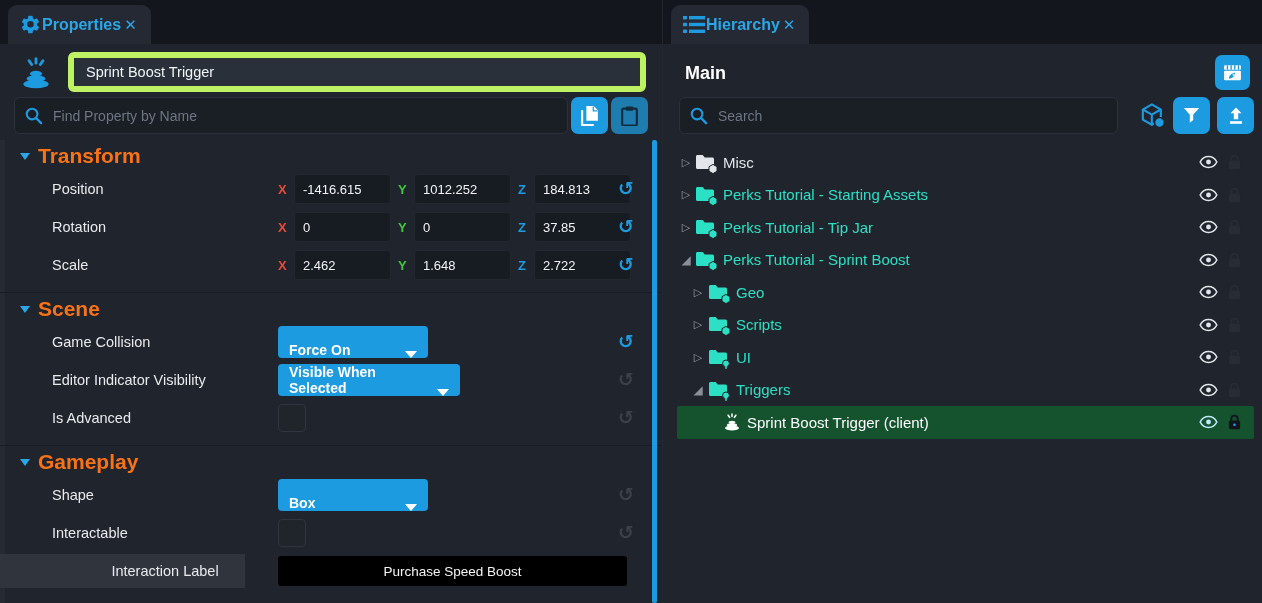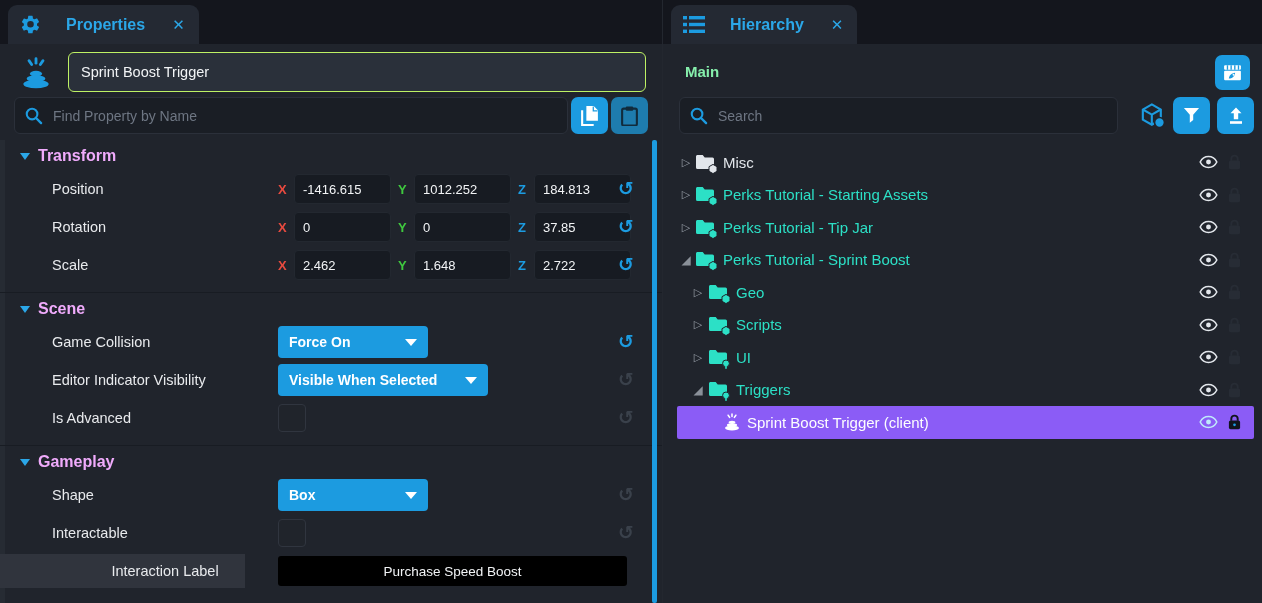--- a/index.html
+++ b/index.html
@@ -6,92 +6,92 @@
   html,body { background:#101218; }
   body { font-family:"Liberation Sans","DejaVu Sans",sans-serif; }
   #stage { position:relative; width:1262px; height:603px; background:#14161d; overflow:hidden; }
 
   
   .panel { position:absolute; top:0; height:603px; }
   .panel-props { left:0; width:662px; }
   .panel-hier  { left:662px; width:600px; border-left:1px solid #23272f; }
   .tabbar { position:relative; height:44px; background:#14161d; }
   .tab { position:absolute; left:8px; top:5px; height:39px; display:flex; align-items:center;
-         gap:25px; padding:0 14px 0 12px; background:#242933; border-radius:9px 9px 0 0; }
+         gap:1px; padding:0 14px 0 12px; background:#242933; border-radius:9px 9px 0 0; }
   .tab-label { color:#2BA7E8; font-size:16px; font-weight:bold; }
   .tab-close { color:#2BA7E8; font-size:15px; font-weight:bold; cursor:pointer; margin-left:2px; }
   .pbody { position:absolute; left:0; right:0; top:44px; bottom:0; background:#20242C; }
 
   
   .gutter { position:absolute; left:0; top:96px; bottom:0; width:5px; background:#262B33; }
   .name-row { position:absolute; left:0; top:8px; width:100%; height:40px; }
   .trigger-big { position:absolute; left:16px; top:1px; width:40px; height:40px; color:#1C9BE0; }
   .name-input { position:absolute; left:68px; top:0; width:578px; height:40px; background:#2A303A;
-                border:1px solid #bef264; border-radius:6px; color:#F2F4F6; font-size:14.5px;
+                border:6px solid #bef264; border-radius:6px; color:#F2F4F6; font-size:14.5px;
                 padding:0 12px; font-family:inherit; outline:none; }
   .find-row { position:absolute; left:0; top:53px; width:100%; height:37px; }
   .find-input { position:absolute; left:14px; top:0; width:554px; height:37px; background:#1A1E25;
                 border:1px solid #2B303A; border-radius:6px; color:#E8EAED; font-size:14px;
                 padding:0 10px 0 38px; font-family:inherit; outline:none; }
   .find-input::placeholder, .search-input::placeholder { color:#6E7683; }
   .mag { position:absolute; width:19px; height:19px; color:#1C9BE0; }
   .mag-props { left:24px; top:9px; }
   .sq-btn { position:absolute; top:0; width:37px; height:37px; border:none; border-radius:7px;
             display:flex; align-items:center; justify-content:center; cursor:pointer; }
   .btn-copy { left:571px; background:#1C9BE0; }
   .btn-paste { left:611px; background:#1E7CAE; }
   .sections { position:absolute; left:0; top:96px; right:0; bottom:0; overflow:hidden; }
   .sect { border-top:1px solid #181C23; padding-top:2px; margin-top:8px; }
   .sect:first-child { border-top:none; margin-top:0; }
   .sect-head { display:flex; align-items:center; height:28px; padding-left:20px; gap:8px; }
   .sect-caret { width:0; height:0; border-left:5px solid transparent; border-right:5px solid transparent;
                 border-top:7px solid #2BA7E8; }
-  .sect-title { color:#f0abfc; font-size:16px; font-weight:bold; }
+  .sect-title { color:#f97316; font-size:21px; font-weight:bold; }
   .prow { position:relative; height:38px; display:flex; align-items:center; padding-left:52px; }
   .plabel { width:226px; flex:none; color:#E8EAED; font-size:14.5px; }
   .axis { width:16px; flex:none; font-size:13px; font-weight:bold; text-align:left; }
   .ax-x { color:#E84A3F; } .ax-y { color:#3FC93F; } .ax-z { color:#1C9BE0; }
   .axinput { width:97px; height:30px; margin-right:7px; flex:none; background:#171B22;
              border:1px solid #232830; border-radius:4px; color:#F2F4F6; font-size:13px;
              padding:0 8px; font-family:inherit; outline:none; }
   .reset { position:absolute; left:618px; top:50%; transform:translateY(-53%); font-size:19px;
            font-weight:bold; line-height:1; cursor:pointer; }
   .reset.on { color:#1C9BE0; } .reset.off { color:#3A414B; }
-  .dd { height:32px; background:#1C9BE0; border-radius:4px; display:flex; align-items:center;
+  .dd { height:32px; background:#1C9BE0; border-radius:4px; display:flex; align-items:flex-end;
         justify-content:space-between; padding:0 11px; cursor:pointer; }
   .dd-label { color:#fff; font-size:14px; font-weight:bold; }
   .dd-caret { width:0; height:0; border-left:6px solid transparent; border-right:6px solid transparent;
               border-top:7px solid #fff; margin-left:10px; }
   .checkbox { width:28px; height:28px; background:#20242B; border:1px solid #30353F;
               border-radius:4px; cursor:pointer; }
   .prow-hl::before { content:""; position:absolute; left:0; top:2px; bottom:2px; width:245px;
                      background:#30343D; }
   .prow-hl > * { position:relative;text-align:center; }
   .text-input { width:349px; height:30px; background:#000; border:none; border-radius:3px;
                 color:#F2F4F6; font-size:13.5px; padding:0 9px; font-family:inherit; outline:none; }
   .vscroll { position:absolute; left:652px; top:140px; bottom:0; width:5px; background:#1C9BE0;
              border-radius:2px; cursor:grab; }
 
   
-  .main-label { position:absolute; left:22px; top:19px; color:#86efac; font-size:15px; font-weight:bold; }
+  .main-label { position:absolute; left:22px; top:19px; color:#ffffff; font-size:18px; font-weight:bold; }
   .blue-btn { position:absolute; border:none; border-radius:7px; background:#1C9BE0;
               display:flex; align-items:center; justify-content:center; cursor:pointer; }
   .btn-scene { right:12px; top:11px; width:35px; height:35px; }
   .btn-filter { left:510px; top:53px; width:37px; height:37px; }
   .btn-upload { left:554px; top:53px; width:37px; height:37px; }
   .search-row { position:absolute; left:0; top:53px; width:100%; height:37px; }
   .search-input { position:absolute; left:16px; top:0; width:439px; height:37px; background:#1A1E25;
                   border:1px solid #2B303A; border-radius:6px; color:#E8EAED; font-size:14px;
                   padding:0 10px 0 38px; font-family:inherit; outline:none; }
   .mag-hier { left:26px; top:9px; }
   .cube-net { position:absolute; left:477px; top:59px; width:26px; height:26px; color:#1C9BE0; cursor:pointer; }
   .tree { position:absolute; left:0; top:102px; right:0; }
   .trow { position:relative; height:32.5px; margin:0 8px 0 14px; display:flex; align-items:center;
           border-radius:2px; cursor:pointer; }
-  .trow.sel { background:#8b5cf6; }
+  .trow.sel { background:#14532d; }
   .arrow { position:absolute; font-size:11px; color:#99A0A9; width:12px; text-align:center; }
   .d0 .arrow { left:3px; } .d1 .arrow { left:15px; }
   .arrow.exp { font-size:12px; color:#8A9099; }
   .ficon { position:absolute; width:20px; height:17px; }
   .d0 .ficon { left:18px; } .d1 .ficon { left:31px; }
   .ficon .fold { position:absolute; left:0; top:0; width:20px; height:16px; }
   .ficon .badge { position:absolute; right:-3px; bottom:-3px; width:10px; height:10px; }
   .tlabel { font-size:15px; }
   .d0 .tlabel { padding-left:46px; } .d1 .tlabel { padding-left:59px; } .d2 .tlabel { padding-left:70px; }
   .c-teal { color:#2CE0C6; } .c-white { color:#E2E6EB; }
@@ -206,21 +206,21 @@
           <div class="prow">
             <span class="plabel">Game Collision</span>
             <div class="dd" style="width:150px">
               <span class="dd-label">Force On</span>
               <span class="dd-caret"></span>
             </div>
             <span class="reset on">↺</span>
           </div>
           <div class="prow">
             <span class="plabel">Editor Indicator Visibility</span>
-            <div class="dd" style="width:210px">
+            <div class="dd" style="width:182px">
               <span class="dd-label">Visible When Selected</span>
               <span class="dd-caret"></span>
             </div>
             <span class="reset off">↺</span>
           </div>
           <div class="prow">
             <span class="plabel">Is Advanced</span>
             <span class="checkbox"></span>
             <span class="reset off">↺</span>
           </div>

